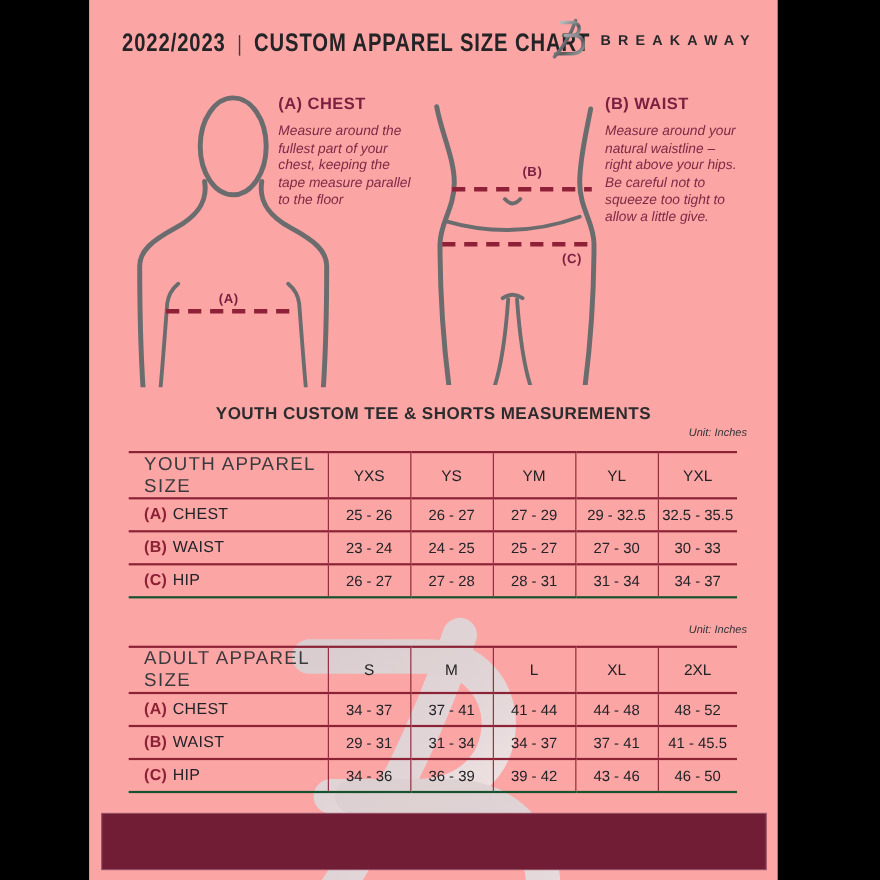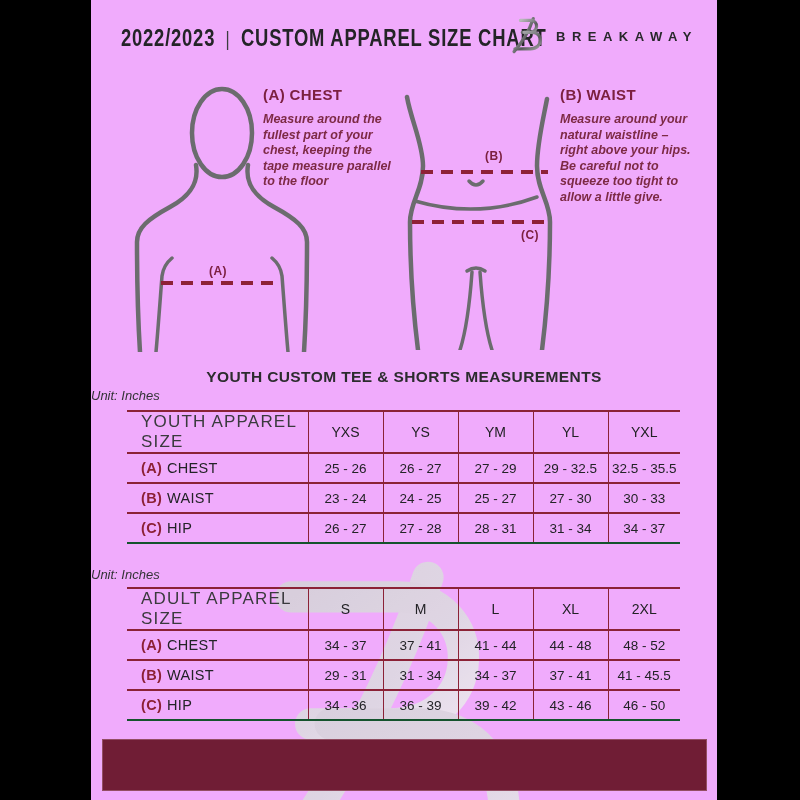--- a/index.html
+++ b/index.html
@@ -2,22 +2,22 @@
 <html><head>
 <meta charset="utf-8">
 <style>
   html,body { margin:0; padding:0; }
   body {
     width:800px; height:800px; background:#000;
     position:relative; overflow:hidden;
     font-family:"Liberation Sans", sans-serif;
   }
   .doc {
-    position:absolute; left:91px; top:0; width:626px; height:800px;
-    background:#f0abfc; overflow:hidden;
+    position:absolute; left:81px; top:0; width:626px; height:800px;
+    background:#fca5a5; overflow:hidden;
   }
 
   
   .watermark { position:absolute; left:14px; top:548px; z-index:0; opacity:.85; }
 
   
   .title-line {
     position:absolute; left:30px; top:25px; z-index:1;
     transform:scaleX(0.8); transform-origin:left center;
     display:flex; gap:13px; align-items:baseline;
@@ -34,30 +34,30 @@
   .fig2 { left:306px; top:92px; }
   .outline { fill:none; stroke:#6b6c6e; stroke-width:4.5; stroke-linecap:round; }
   .detail  { fill:none; stroke:#6b6c6e; stroke-width:3.5; stroke-linecap:round; }
   .dash    { fill:none; stroke:#8e2137; stroke-width:4;  stroke-dasharray:12 8; }
   .marker  { font:700 12px "Liberation Sans", sans-serif; fill:#7c2040; letter-spacing:.5px; }
 
   
   .guide { position:absolute; width:158px; z-index:1; }
   .guide h3 { margin:0 0 9px 0; font-size:15px; font-weight:800; color:#7c2040; letter-spacing:.4px; }
   .guide p  { margin:0; font-size:12.5px; line-height:15.6px; font-style:italic;
-              color:#7d2a45; white-space:pre-line;font-weight:bold; }
+              color:#7d2a45; white-space:pre-line; }
   .guide-chest { left:172px; top:86px; }
   .guide-waist { left:469px; top:86px; }
   .guide-hips  { left:469px; top:220px; }
 
   
   .section-title { position:absolute; left:0; width:626px; z-index:1; text-align:center;
                    font-size:15.5px; font-weight:700; color:#2c2c2e; letter-spacing:.4px; }
-  .section-sub   { position:absolute; left:0; width:598px; z-index:1; text-align:left;
-                   font-size:13px; font-style:italic; color:#333336; }
+  .section-sub   { position:absolute; left:0; width:598px; z-index:1; text-align:right;
+                   font-size:10px; font-style:italic; color:#333336; }
   .youth-title { top:368px; } .youth-sub { top:388px; }
   .adult-title { top:547px; } .adult-sub { top:567px; }
 
   table.size-table { position:absolute; left:36px; z-index:1; width:553px;
                      border-collapse:collapse; table-layout:fixed; }
   .youth-table { top:410px; } .adult-table { top:587px; }
   .size-table th, .size-table td { border-top:2px solid #8b2236; border-left:1.5px solid #8b2236; padding:0; }
   .size-table th:first-child, .size-table td:first-child { border-left:none; }
   .size-table tbody tr:last-child td { border-bottom:2px solid #14532d; }
   .size-table th { height:31px; font-size:14px; font-weight:400; color:#222225; text-align:center; }

